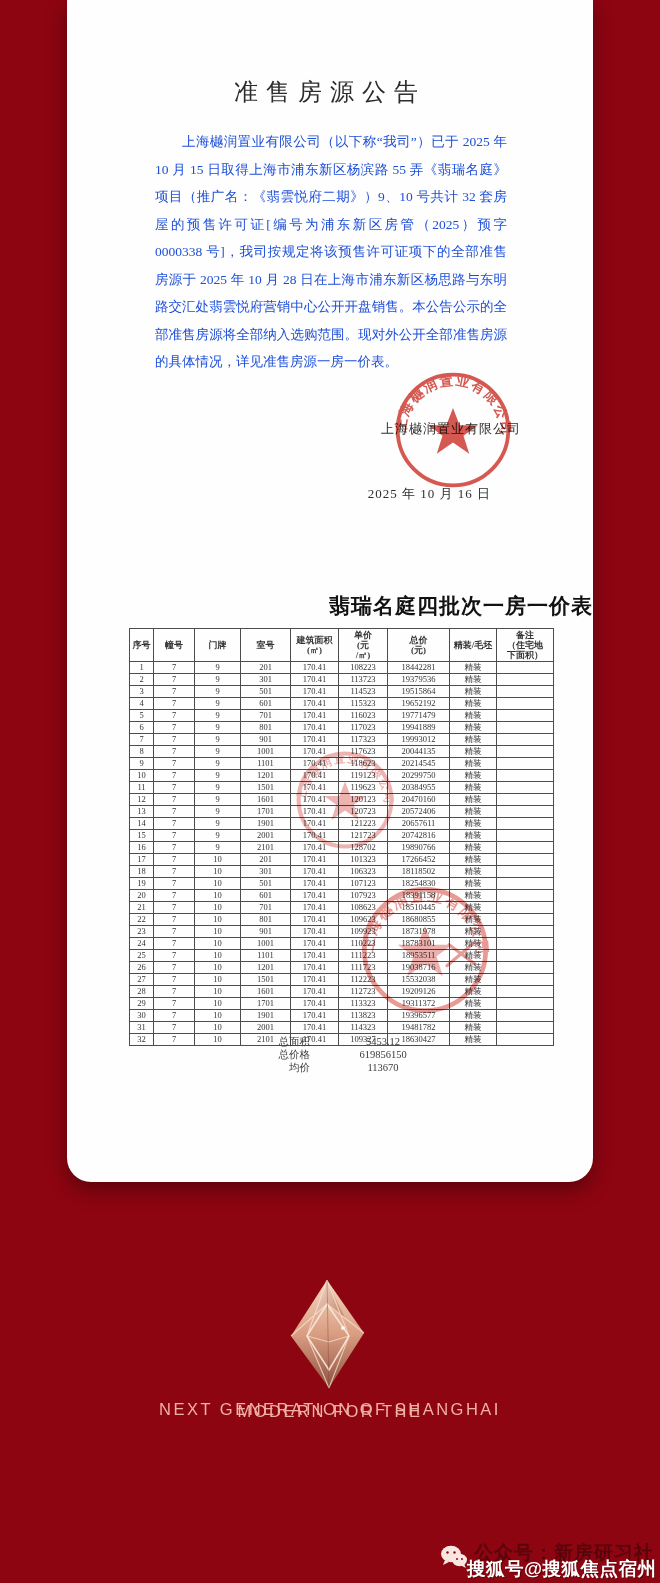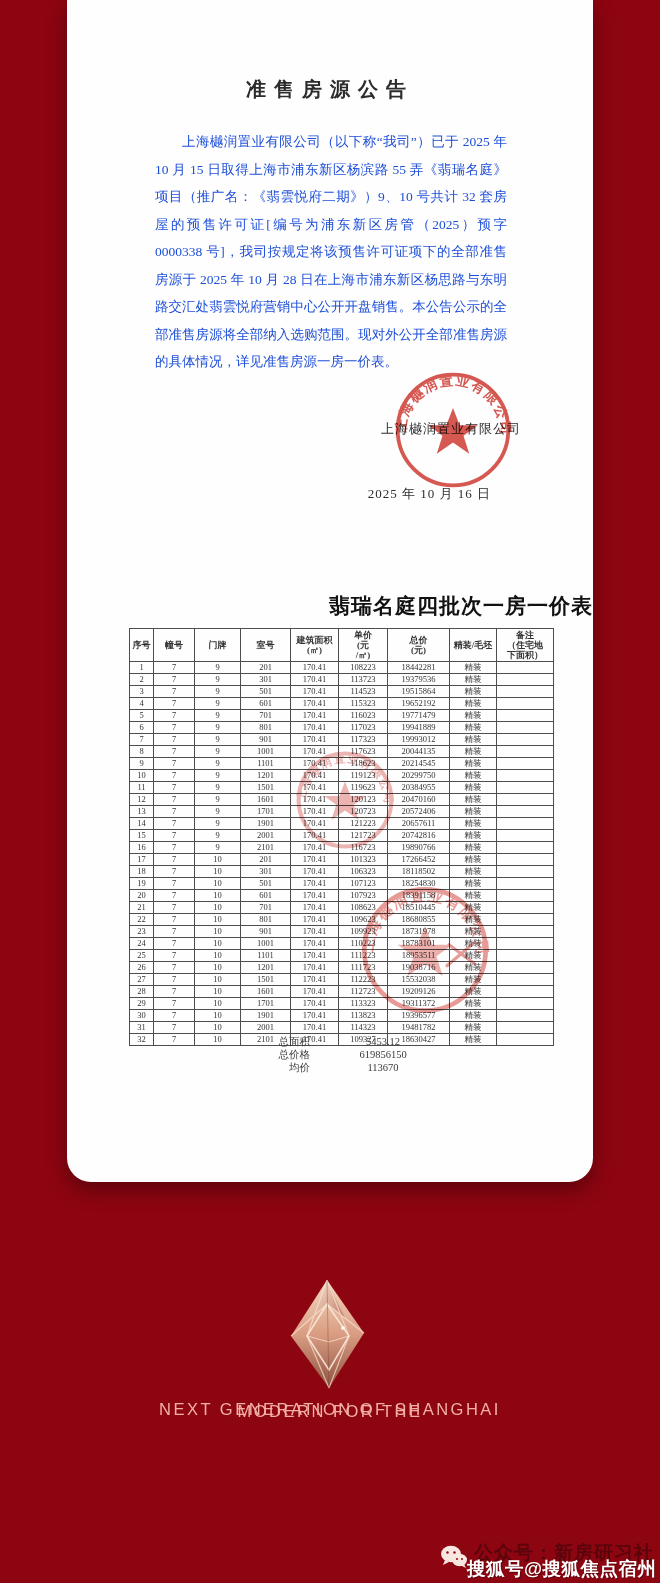--- a/index.html
+++ b/index.html
@@ -9,21 +9,21 @@
 
   
   .paper {
     position:absolute; left:67px; top:0; width:526px; height:1182px;
     background:#fefefe; border-radius:0 0 24px 24px;
     box-shadow:0 8px 20px rgba(0,0,0,.35);
   }
   .doc-title {
     position:absolute; top:76px; left:0; width:100%;
     text-align:center; font-family:"Liberation Serif","DejaVu Serif",serif;
-    font-size:20px; font-weight:700; letter-spacing:8px; color:#2c2c2c;
+    font-size:24px; font-weight:400; letter-spacing:8px; color:#2c2c2c;
   }
   .doc-body {
     position:absolute; top:128px; left:88px; width:352px;
     font-family:"Liberation Serif","DejaVu Serif",serif;
     font-size:13.5px; line-height:27.5px; color:#1d4ed8;
     text-align:justify; text-indent:2em;
   }
   .sig-company {
     position:absolute; top:420px; right:72px;
     font-family:"Liberation Serif","DejaVu Serif",serif;
@@ -311,21 +311,21 @@
             <td>20742816</td>
             <td>精装</td>
             <td></td>
           </tr>
           <tr>
             <td>16</td>
             <td>7</td>
             <td>9</td>
             <td>2101</td>
             <td>170.41</td>
-            <td>116723</td>
+            <td>128702</td>
             <td>19890766</td>
             <td>精装</td>
             <td></td>
           </tr>
           <tr>
             <td>17</td>
             <td>7</td>
             <td>10</td>
             <td>201</td>
             <td>170.41</td>

